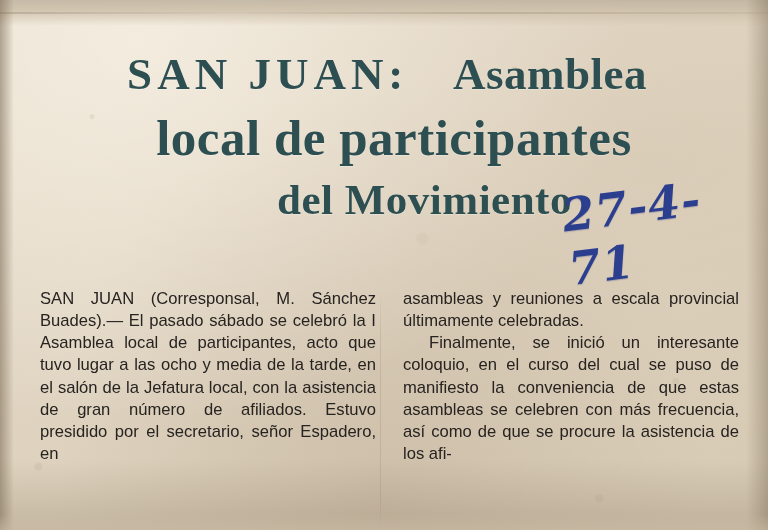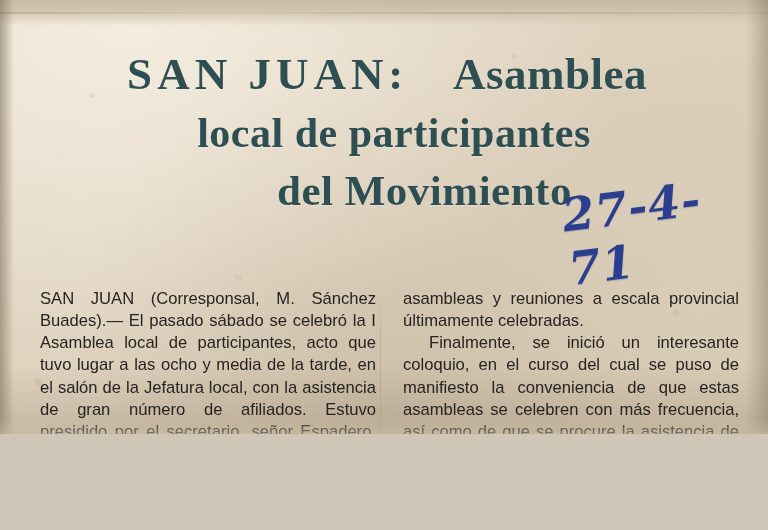--- a/index.html
+++ b/index.html
@@ -10,21 +10,21 @@
     width: 768px;
     height: 530px;
     overflow: hidden;
     background: #cfc6b8;
     font-family: "Liberation Sans", sans-serif;
   }
 
   #clipping {
     position: relative;
     width: 768px;
-    height: 434px;
+    height: 530px;
     overflow: hidden;
     
     background:
       radial-gradient(ellipse at 18% 8%, rgba(255,250,240,0.55), rgba(255,250,240,0) 55%),
       radial-gradient(ellipse at 85% 30%, rgba(213,198,176,0.55), rgba(213,198,176,0) 60%),
       radial-gradient(ellipse at 50% 95%, rgba(196,180,158,0.6), rgba(196,180,158,0) 60%),
       linear-gradient(160deg, #e7ddcc 0%, #e3d8c6 35%, #ddd1bd 65%, #d6c9b3 100%);
   }
 
   
@@ -103,21 +103,21 @@
     font-weight: 700;
     letter-spacing: 0.5px;
     line-height: 1.02;
   }
   .hl-1 {
     font-size: 45px;
     padding-left: 6px;
   }
   .hl-1 .spaced { letter-spacing: 5px; }
   .hl-2 {
-    font-size: 42px;
+    font-size: 51px;
     margin-top: 14px;
     padding-left: 20px;
     text-align: center;
   }
   .hl-3 {
     font-size: 43px;
     margin-top: 14px;
     padding-left: 81px;
   }
 

